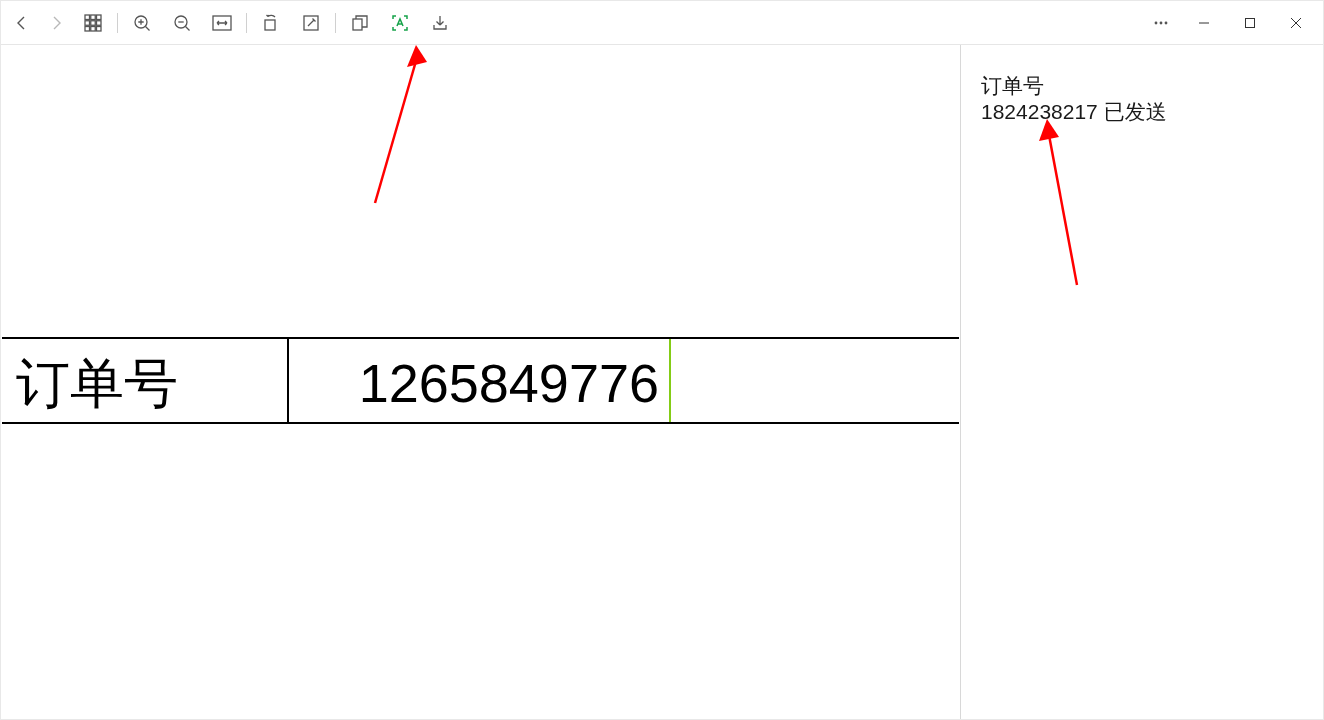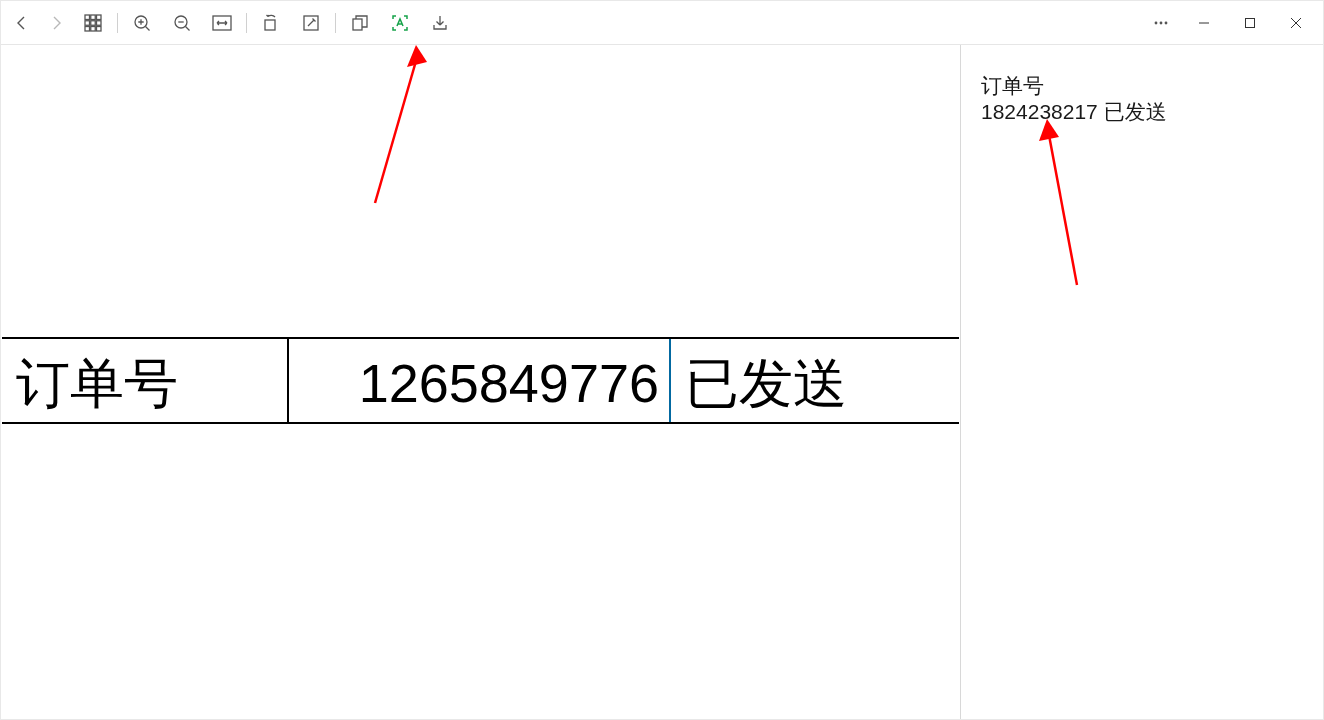--- a/index.html
+++ b/index.html
@@ -75,21 +75,21 @@
     display: flex;
   }
   .img-cell {
     padding: 16px 14px 10px 14px;
     font-size: 54px;
     line-height: 1.05;
     color: #000;
     white-space: nowrap;
   }
   .img-cell.c1 { flex: 0 0 287px; border-right: 2px solid #000; }
-  .img-cell.c2 { flex: 0 0 382px; border-right: 2px solid #0369a1; text-align: right; padding-right: 10px;}
+  .img-cell.c2 { flex: 0 0 382px; border-right: 2px solid #84cc16; text-align: right; padding-right: 10px;}
   .img-cell.c3 { flex: 1 1 auto; }
 
   
   .arrow-svg { position: absolute; pointer-events: none; }
 
   
   .ocr-line {
     font-size: 21px;
     line-height: 1.25;
     color: #1a1a1a;
@@ -218,21 +218,20 @@
     </div>
   </div>
 
   <div class="content">
 
     <div class="viewer">
 
       <div class="img-table">
         <div class="img-cell c1">订单号</div>
         <div class="img-cell c2">1265849776</div>
-        <div class="img-cell c3">已发送</div>
       </div>
 
       <svg class="arrow-svg" style="left:360px; top:-2px;" width="80" height="170" viewBox="0 0 80 170">
         <line x1="14" y1="160" x2="55" y2="18" stroke="#ff0000" stroke-width="2.5"></line>
         <polygon points="55,2 46,24 66,19" fill="#ff0000"></polygon>
       </svg>
     </div>
 
     <div class="sidepanel">
       <div class="ocr-line">订单号</div>

